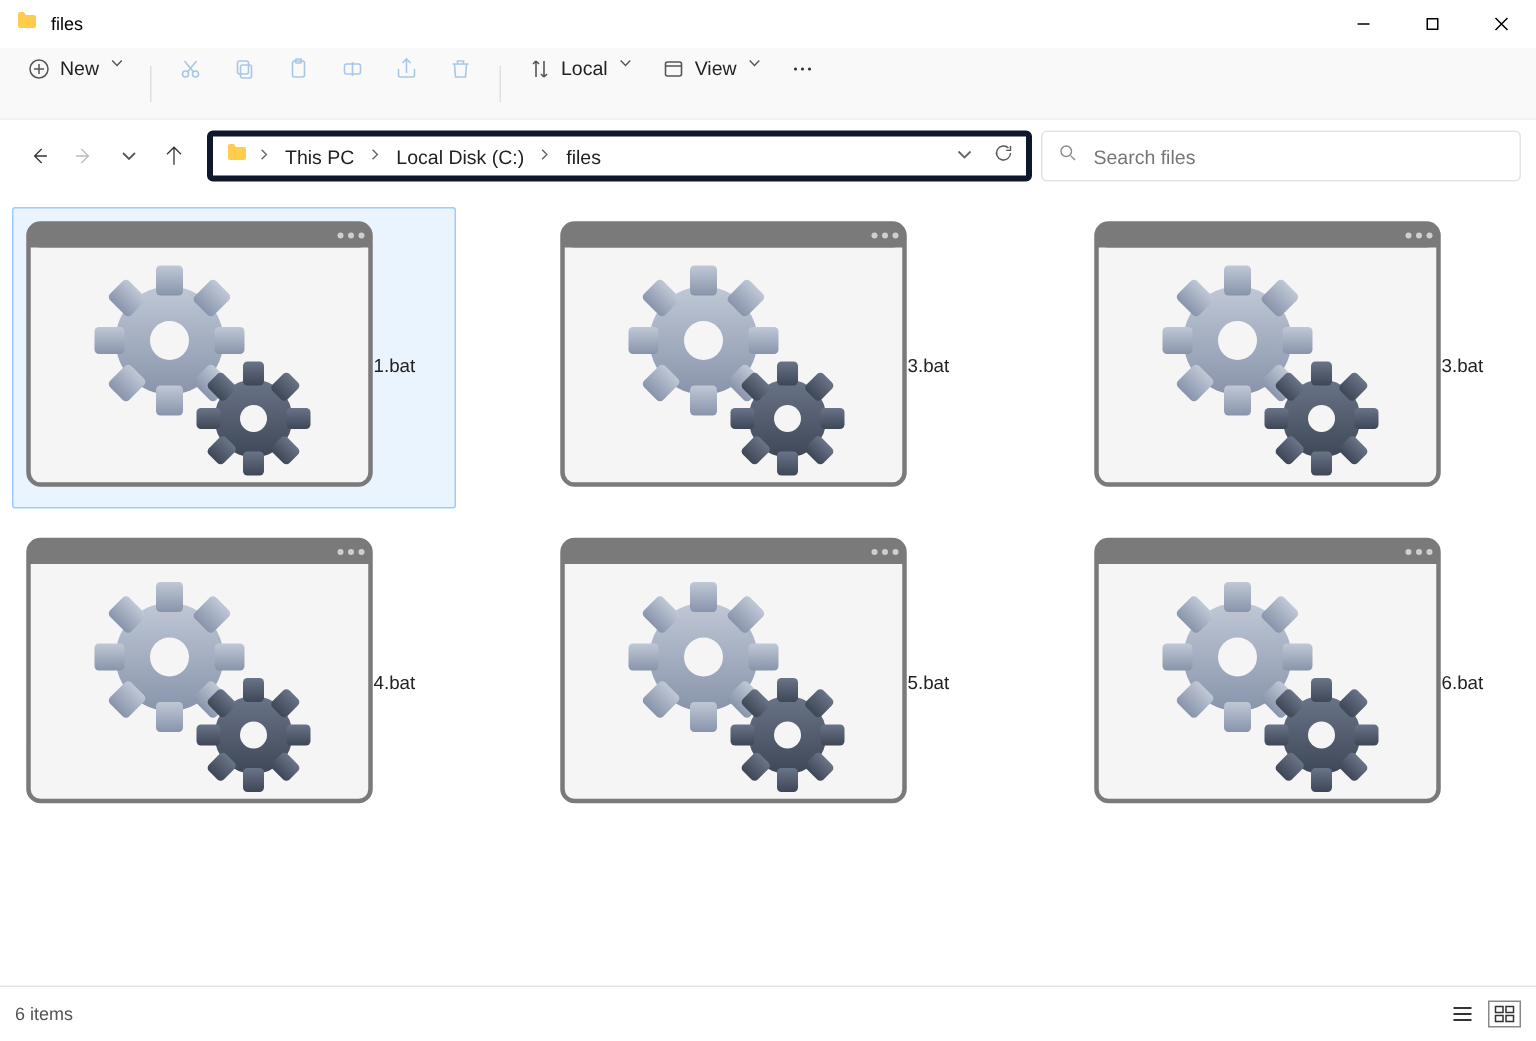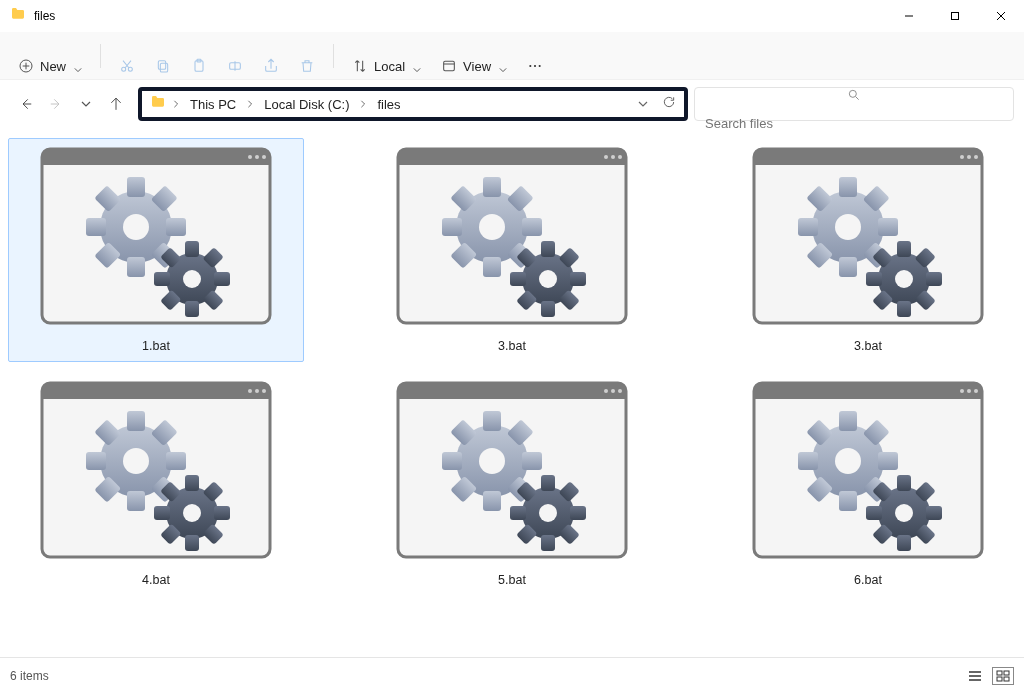--- a/index.html
+++ b/index.html
@@ -7,43 +7,43 @@
 
   
   .titlebar { height: 32px; display: flex; align-items: center; justify-content: space-between; padding: 0 0 0 10px; background: #ffffff; }
   .titlebar-left { display: flex; align-items: center; gap: 8px; }
   .titlebar-title { font-size: 12px; color: #000; }
   .titlebar-right { display: flex; }
   .win-btn { width: 46px; height: 32px; display: flex; align-items: center; justify-content: center; color: #000; }
 
   
   .toolbar { height: 48px; display: flex; align-items: center; padding: 0 10px; gap: 4px; border-bottom: 1px solid #f0f0f0; background:#f9f9f9; }
-  .tool-btn { height: 36px; display: flex; align-items: flex-end; justify-content: center; padding: 0 8px; border-radius: 4px; color: #444; gap:6px; }
+  .tool-btn { height: 36px; display: flex; align-items: flex-start; justify-content: center; padding: 0 8px; border-radius: 4px; color: #444; gap:6px; }
   .tool-btn.disabled { color: #a8c7e8; }
   .tool-btn.disabled svg { stroke: #a8c7e8; }
   .tool-sep { width: 1px; height: 24px; background: #e0e0e0; margin: 0 6px; }
   .tool-label { font-size: 13px; color:#222; }
   .chev-small { margin-left:2px; }
 
   
   .navbar { height: 48px; display: flex; align-items: center; padding: 6px 10px; gap: 6px; }
   .nav-arrows { display:flex; align-items:center; gap:10px; padding:0 6px; }
   .nav-btn { width:20px; height:32px; display:flex; align-items:center; justify-content:center; color:#555; }
   .nav-btn.disabled { color:#bbb; }
   .addrbar { flex:1; height:34px; border:4px solid #0f172a; border-radius:4px; display:flex; align-items:center; padding:0 8px; gap:4px; }
   .crumb { font-size:13px; color:#222; padding:4px 4px; border-radius:3px; }
   .crumb-sep { color:#888; font-size:10px; padding:0 2px; }
   .addr-right { margin-left:auto; display:flex; align-items:center; gap:14px; color:#666; }
-  .searchbar { width:320px; height:34px; border:1px solid #e3e3e3; border-radius:4px; display:flex; align-items:center; padding:0 10px; gap:10px; color:#888;flex-direction:column; }
+  .searchbar { width:320px; height:34px; border:1px solid #e3e3e3; border-radius:4px; display:flex; align-items:center; padding:0 10px; gap:10px; color:#888; }
   .searchbar input { border:none; outline:none; font-size:13px; color:#222; width:100%; background:transparent; }
 
   
   .content { flex:1; overflow:auto; padding:10px 8px; }
   .grid { display:grid; grid-template-columns: repeat(3, 1fr); gap: 10px 60px; }
-  .file-item { display:flex; flex-direction:column; align-items:center; padding:8px; border:1px solid transparent; border-radius:2px; }
+  .file-item { display:flex; flex-direction:row; align-items:center; padding:8px; border:1px solid transparent; border-radius:2px; }
   .file-item.selected { border:1px solid #9ecbff; background:#eaf4ff; }
   .file-label { font-size:12.5px; color:#222; margin-top:10px; }
 
   
   .bat-icon { width:232px; height:178px; }
 
   
   .statusbar { height:37px; border-top:1px solid #e5e5e5; display:flex; align-items:center; padding:0 10px; font-size:12px; color:#555; justify-content:space-between; }
   .status-right { display:flex; gap:6px; }
   .view-toggle { width:22px; height:18px; display:flex; align-items:center; justify-content:center; border:1px solid transparent; }

